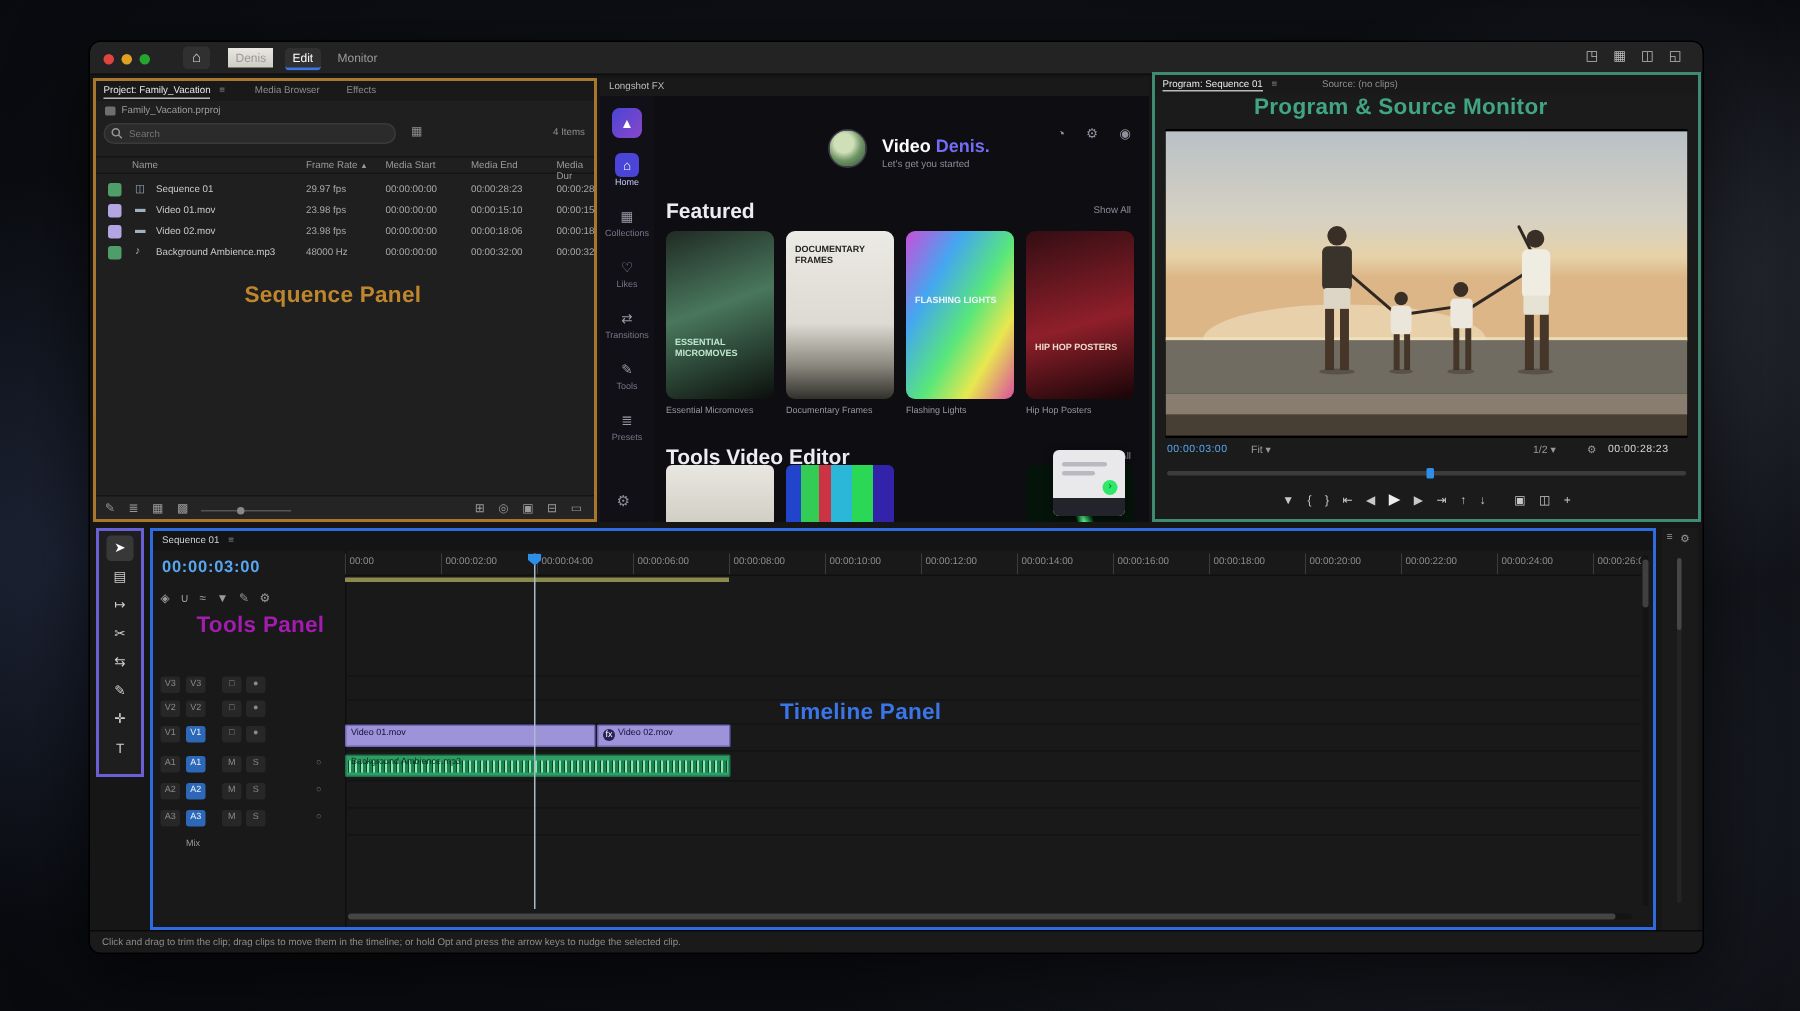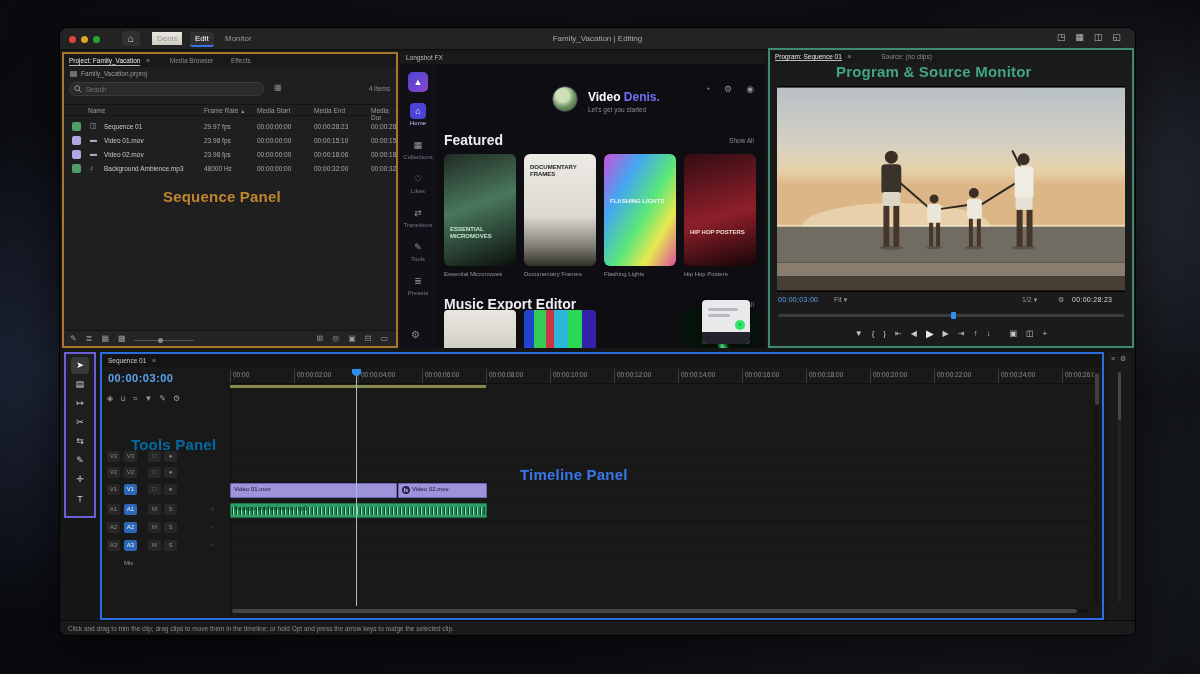--- a/index.html
+++ b/index.html
@@ -158,37 +158,36 @@
   .right-rail { position:absolute; left:1048px; top:324px; width:24px; height:268px; background:#1a1a1a; }
   .rr-icons { position:absolute; left:3px; top:3px; display:flex; gap:5px; font-size:7px; color:#9a9a9a; }
   .rr-scroll { position:absolute; left:10px; top:20px; width:3px; height:230px; background:#242424; border-radius:2px;}
   .rr-scroll .hd { position:absolute; top:0; width:3px; height:48px; background:#474747; border-radius:2px;}
   .statusbar { position:absolute; left:0; right:0; bottom:0; height:15px; background:#1a1a1a; border-top:1px solid #090909;
                font-size:6.5px; color:#8c8c8c; line-height:15px; padding-left:8px; }
   
   .anno { position:absolute; font-size:15px; font-weight:bold; z-index:50; letter-spacing:.2px; }
   .anno-project { left:163px; top:188px; color:#c0862e; }
   .anno-monitor { left:836px; top:63px;  color:#41a585; }
-  .anno-tools   { left:131px; top:436px; color:#0369a1;text-align:center; }
+  .anno-tools   { left:131px; top:408px; color:#a21caf;text-align:center; }
   .anno-timeline{ left:520px; top:466px; color:#3a76e8; }
 </style>
 </head>
 <body>
 
 <div class="window">
 
   <div class="titlebar">
     <span class="tl-dot dot-close"></span>
     <span class="tl-dot dot-min"></span>
     <span class="tl-dot dot-zoom"></span>
     <span class="tb-home">⌂</span>
     <span class="tb-tab t0">Denis</span>
     <span class="tb-tab t1">Edit</span>
     <span class="tb-tab t2">Monitor</span>
-    <div class="tb-title">Family_Vacation | Editing</div>
     <div class="tb-icons">
       <span>◳</span>
       <span>▦</span>
       <span>◫</span>
       <span>◱</span>
     </div>
   </div>
 
   <div class="project">
     <div class="pp-tabs">
@@ -324,21 +323,21 @@
         <div class="card-title">FLASHING LIGHTS</div>
       </div>
     <div class="card k3">
         <div class="card-title">HIP HOP POSTERS</div>
       </div>
     <div class="card-cap cc0">Essential Micromoves</div>
     <div class="card-cap cc1">Documentary Frames</div>
     <div class="card-cap cc2">Flashing Lights</div>
     <div class="card-cap cc3">Hip Hop Posters</div>
 
-    <div class="ext-h h-music">Music Export Editor</div>
+    <div class="ext-h h-music">Tools Video Editor</div>
     <span class="showall sa2">Show All</span>
     <div class="thumb t0"></div>
     <div class="thumb t1"></div>
     <div class="thumb t2"></div>
     <div class="thumb t3"></div>
     <div class="minicard">
       <span class="bar mb1"></span>
       <span class="bar mb2"></span>
       <span class="go">›</span>
       <span class="foot"></span>

